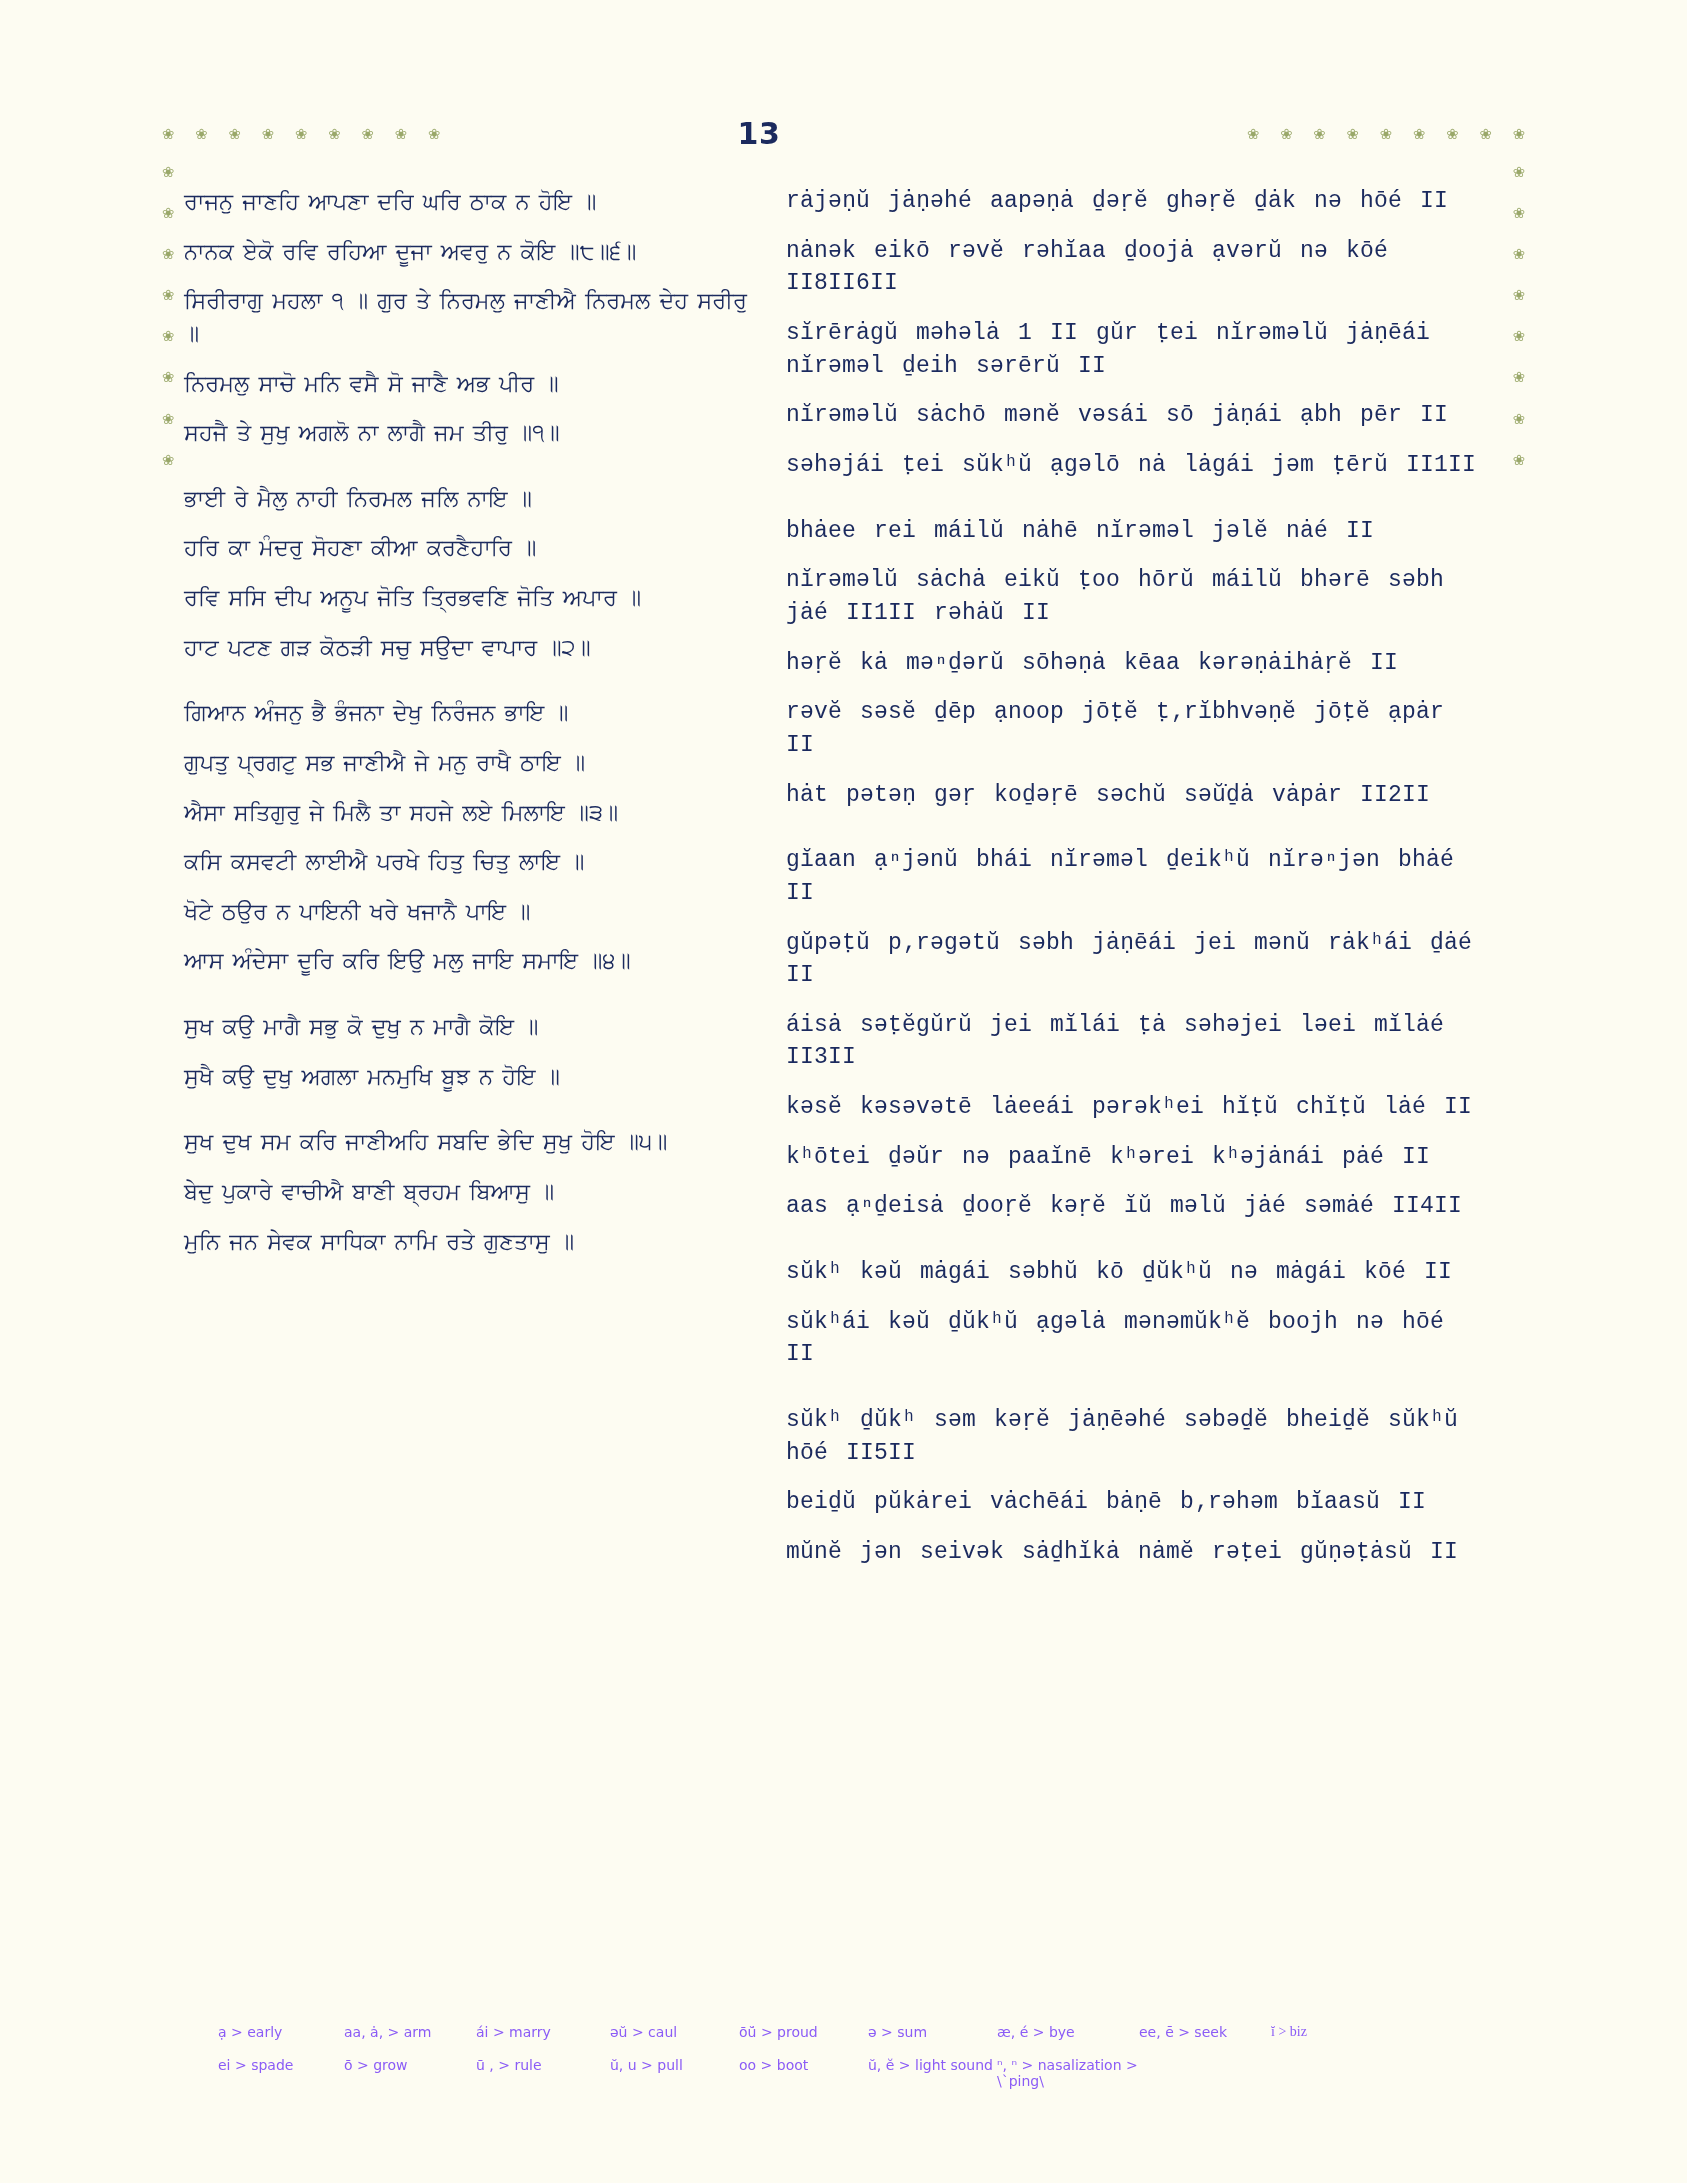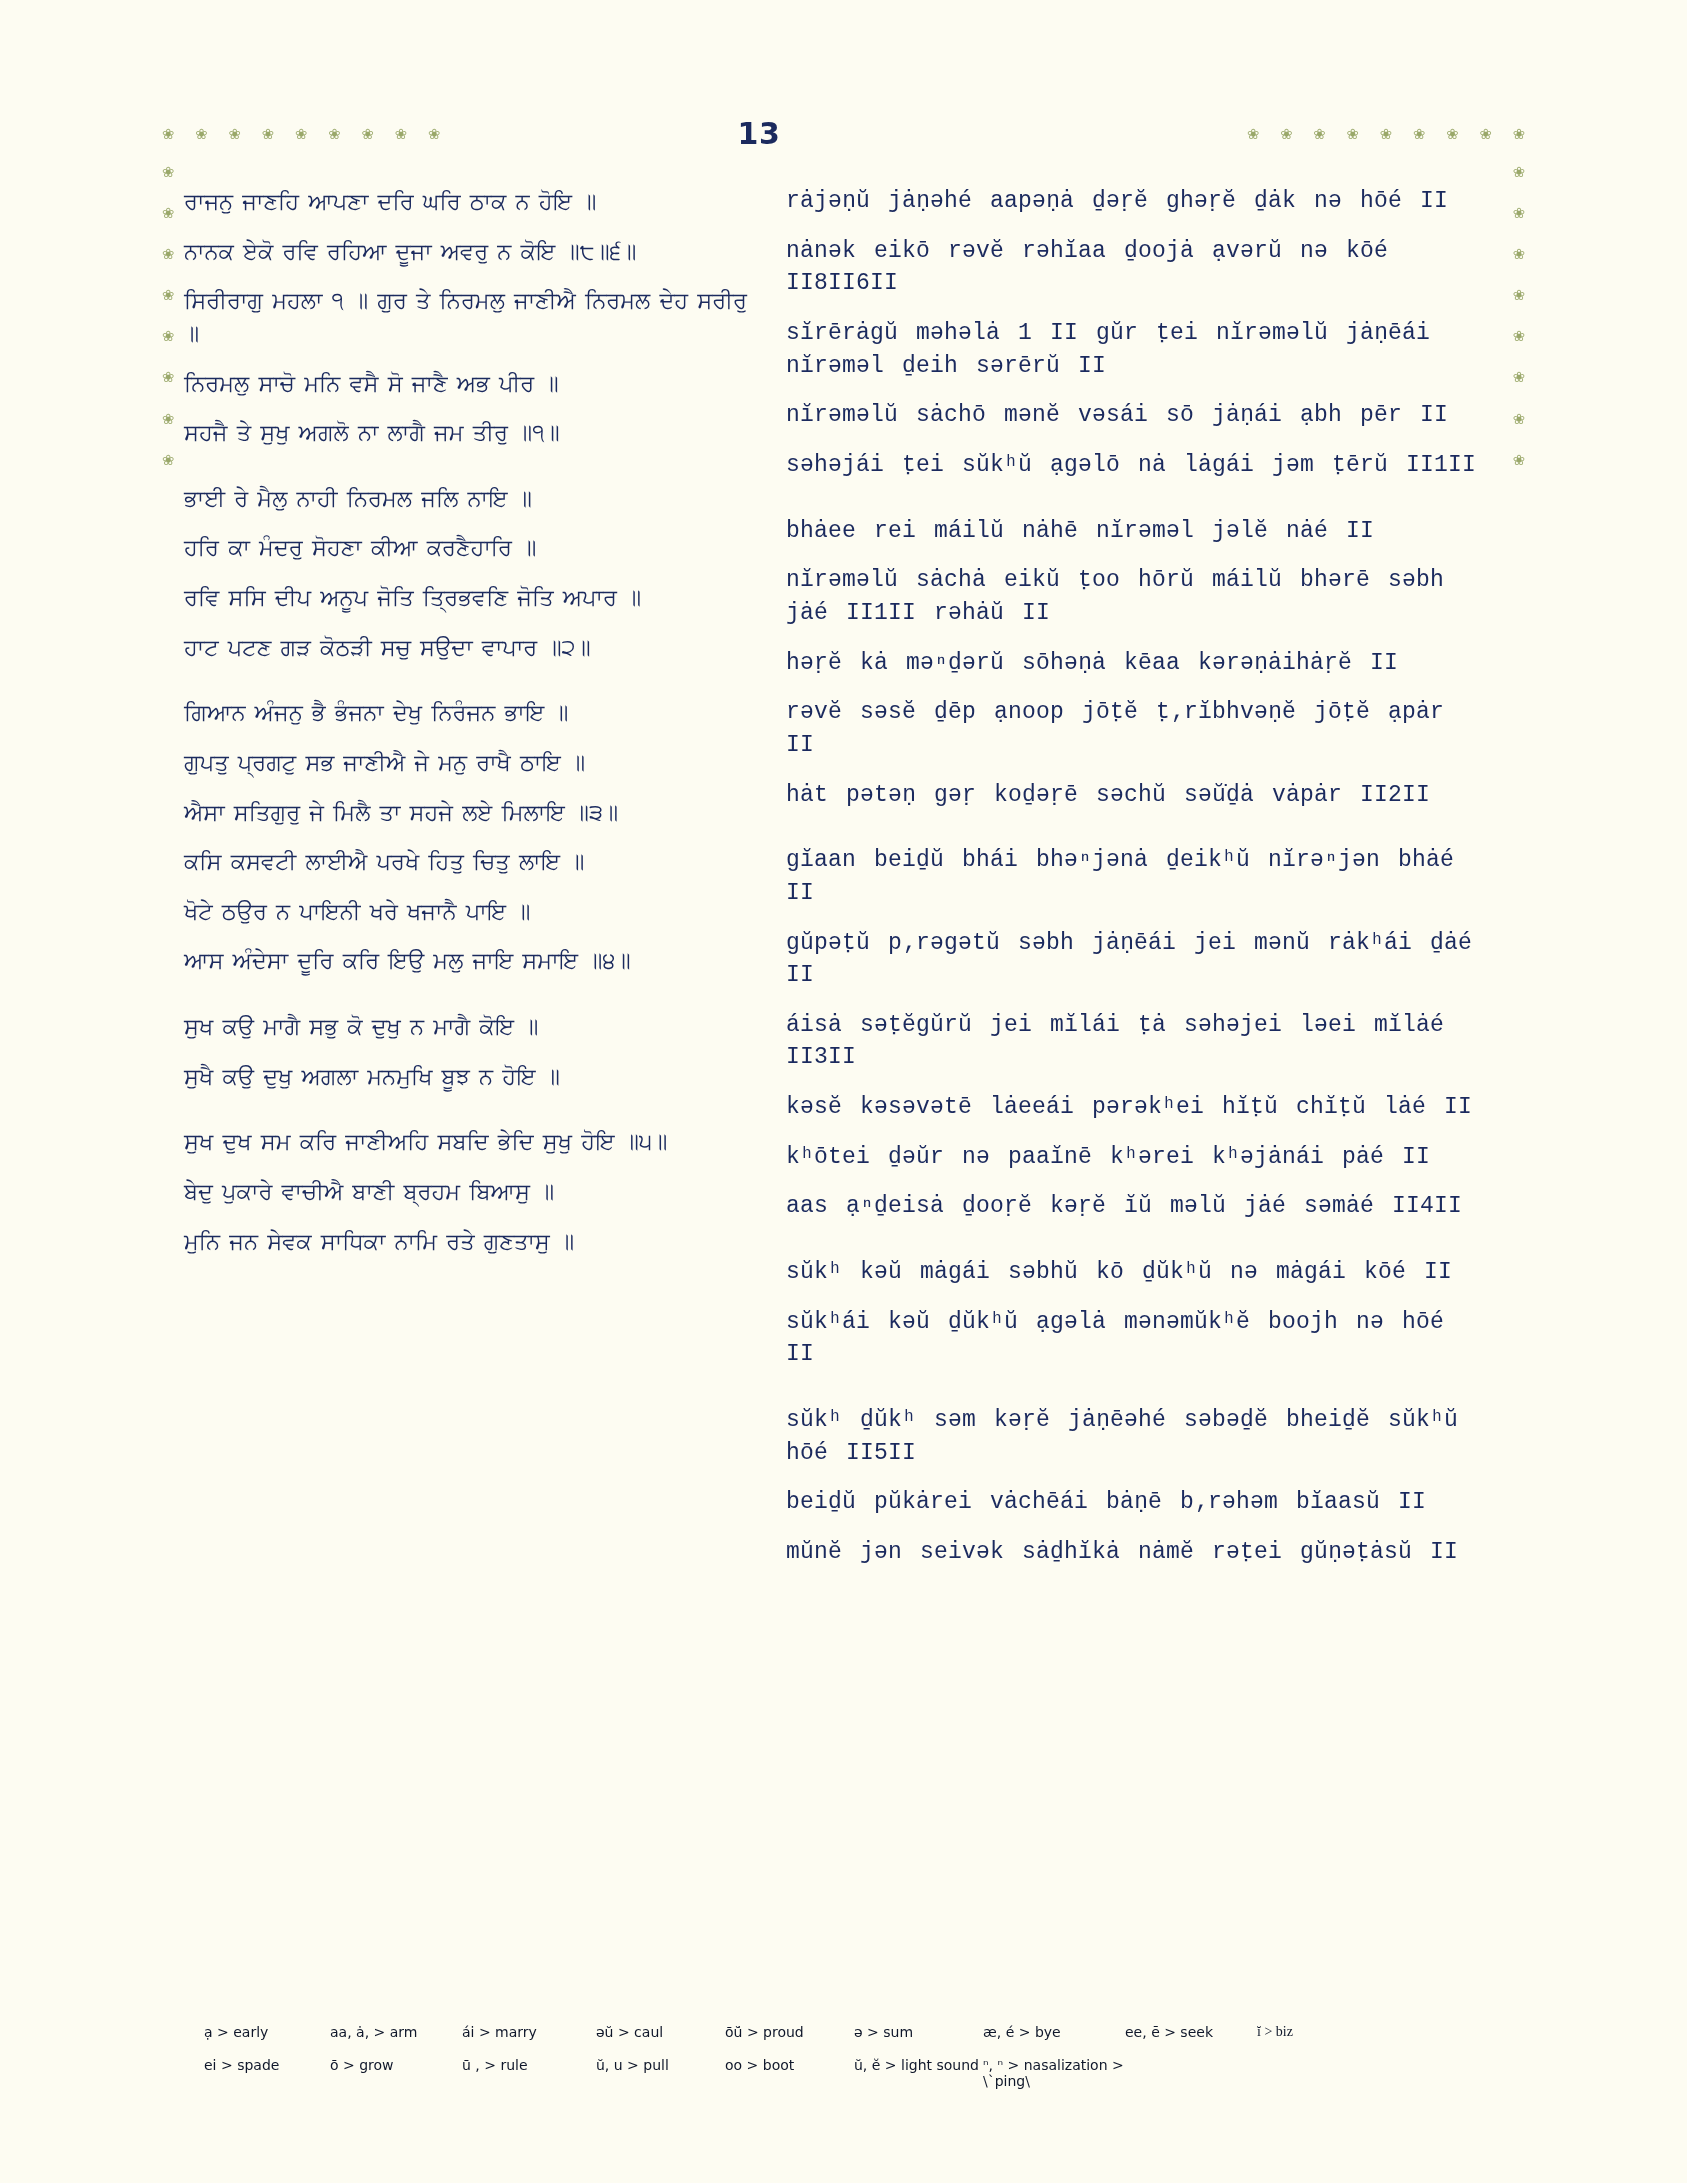--- a/index.html
+++ b/index.html
@@ -86,25 +86,25 @@
     margin-bottom: 17px;
     color: #1b2a5e;
     word-spacing: 4px;
     letter-spacing: 0.2px;
   }
   .line-gur.gap, .line-rom.gap { margin-bottom: 33px; }
 
   
   .legend {
     position: absolute;
-    left: 204px;
+    left: 218px;
     top: 2024px;
     width: 1290px;
     font-size: 14px;
-    color: #0f172a;
+    color: #8b5cf6;
   }
   .legend-row {
     display: flex;
     margin-bottom: 17px;
   }
   .legend-cell {
     flex: 0 0 auto;
   }
   .legend-row .legend-cell:nth-child(1) { width: 126px; }
   .legend-row .legend-cell:nth-child(2) { width: 132px; }
@@ -198,21 +198,21 @@
       <div class="line-rom">rȧjəṇŭ  jȧṇəhé  aapəṇȧ  ḏəṛĕ  ghəṛĕ  ḏȧk  nə  hōé  II</div>
       <div class="line-rom">nȧnək  eikō  rəvĕ  rəhĭaa  ḏoojȧ  ạvərŭ  nə  kōé  II8II6II</div>
       <div class="line-rom">sĭrērȧgŭ  məhəlȧ 1 II  gŭr  ṭei  nĭrəməlŭ  jȧṇēái  nĭrəməl  ḏeih  sərērŭ  II</div>
       <div class="line-rom">nĭrəməlŭ  sȧchō  mənĕ  vəsái  sō  jȧṇái  ạbh  pēr  II</div>
       <div class="line-rom gap">səhəjái  ṭei  sŭkʰŭ  ạgəlō  nȧ  lȧgái  jəm  ṭērŭ  II1II</div>
       <div class="line-rom">bhȧee  rei  máilŭ  nȧhē  nĭrəməl  jəlĕ  nȧé  II</div>
       <div class="line-rom">nĭrəməlŭ  sȧchȧ  eikŭ  ṭoo hōrŭ  máilŭ  bhərē  səbh  jȧé  II1II rəhȧŭ  II</div>
       <div class="line-rom">həṛĕ  kȧ  məⁿḏərŭ  sōhəṇȧ  kēaa  kərəṇȧihȧṛĕ  II</div>
       <div class="line-rom">rəvĕ  səsĕ  ḏēp  ạnoop  jōṭĕ  ṭ‚rĭbhvəṇĕ  jōṭĕ  ạpȧr  II</div>
       <div class="line-rom gap">hȧt  pətəṇ  gəṛ  koḏəṛē səchŭ  səŭ̇ḏȧ  vȧpȧr  II2II</div>
-      <div class="line-rom">gĭaan  beiḏŭ  bhái  bhəⁿjənȧ  ḏeikʰŭ  nĭrəⁿjən  bhȧé  II</div>
+      <div class="line-rom">gĭaan  ạⁿjənŭ  bhái  nĭrəməl  ḏeikʰŭ  nĭrəⁿjən  bhȧé  II</div>
       <div class="line-rom">gŭpəṭŭ  p‚rəgətŭ  səbh  jȧṇēái  jei  mənŭ  rȧkʰái  ḏȧé  II</div>
       <div class="line-rom">áisȧ  səṭĕgŭrŭ  jei  mĭlái  ṭȧ  səhəjei  ləei  mĭlȧé  II3II</div>
       <div class="line-rom">kəsĕ  kəsəvətē  lȧeeái  pərəkʰei  hĭṭŭ  chĭṭŭ  lȧé  II</div>
       <div class="line-rom">kʰōtei  ḏəŭr  nə  paaĭnē kʰərei  kʰəjȧnái  pȧé  II</div>
       <div class="line-rom gap">aas  ạⁿḏeisȧ  ḏooṛĕ kəṛĕ  ĭŭ  məlŭ  jȧé  səmȧé  II4II</div>
       <div class="line-rom">sŭkʰ  kəŭ  mȧgái  səbhŭ  kō  ḏŭkʰŭ  nə  mȧgái  kōé  II</div>
       <div class="line-rom gap">sŭkʰái  kəŭ  ḏŭkʰŭ  ạgəlȧ  mənəmŭkʰĕ  boojh  nə  hōé  II</div>
       <div class="line-rom">sŭkʰ  ḏŭkʰ  səm  kəṛĕ  jȧṇēəhé  səbəḏĕ  bheiḏĕ  sŭkʰŭ  hōé  II5II</div>
       <div class="line-rom">beiḏŭ  pŭkȧrei  vȧchēái  bȧṇē  b‚rəhəm  bĭaasŭ  II</div>
       <div class="line-rom">mŭnĕ  jən  seivək  sȧḏhĭkȧ  nȧmĕ  rəṭei  gŭṇəṭȧsŭ  II</div>

